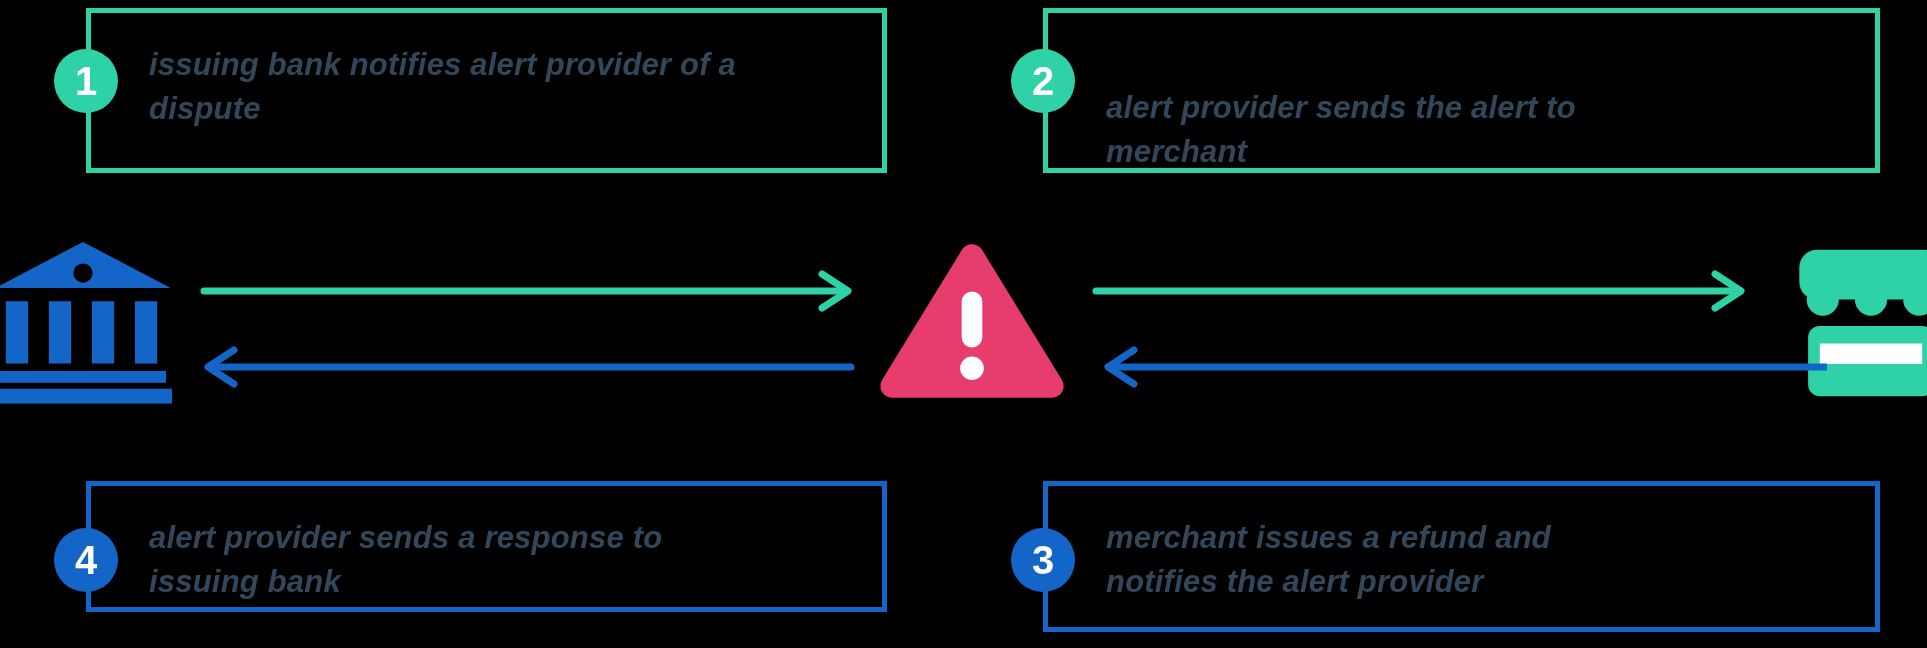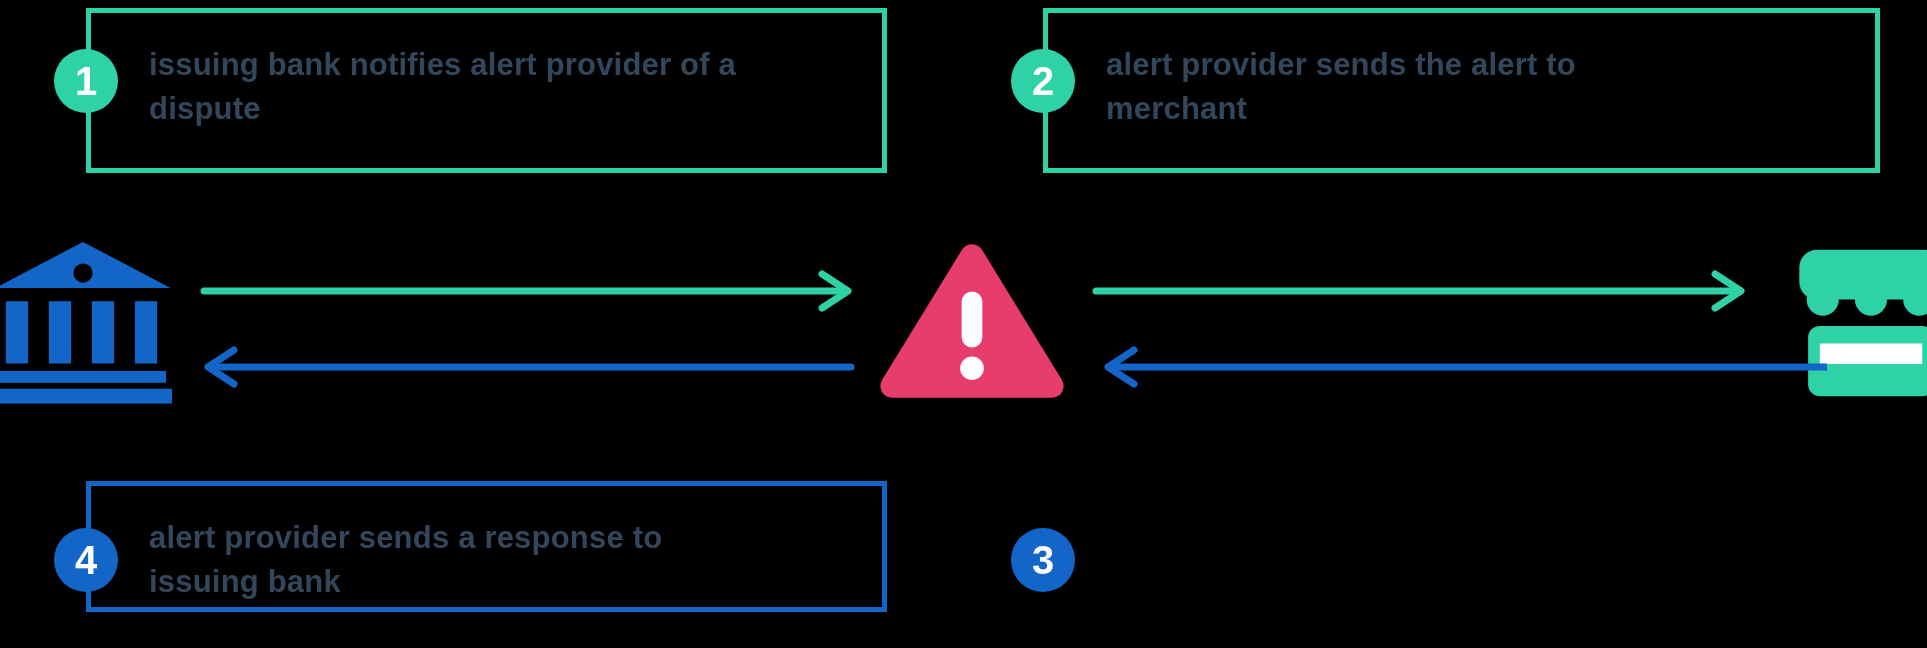--- a/index.html
+++ b/index.html
@@ -37,23 +37,24 @@
   #box3 { left: 1043px; top: 481px; width: 837px; height: 151px; }
   .step-text {
     position: absolute;
     left: 58px;
     top: 30px;
     color: var(--text);
     font-size: 31px;
     font-weight: 600;
     line-height: 44px;
     letter-spacing: 0.2px;
+    font-style: italic;
   }
   #box1 .step-text { max-width: 610px; }
-  #box2 .step-text { max-width: 545px; }
+  #box2 .step-text { max-width: 545px; margin-top: 43px; }
   #box3 .step-text { max-width: 480px; }
   #box4 .step-text { max-width: 545px; }
   .badge {
     position: absolute;
     width: 64px;
     height: 64px;
     border-radius: 50%;
     display: flex;
     align-items: center;
     justify-content: center;
@@ -107,20 +108,23 @@
     <span>1</span>
   </div>
 
   <div class="step-box teal" id="box2">
     <div class="step-text">alert provider sends the alert to merchant</div>
   </div>
   <div class="badge teal" id="badge2">
     <span>2</span>
   </div>
 
+  <div class="step-box blue" id="box3">
+    <div class="step-text">merchant issues a refund and notifies the alert provider</div>
+  </div>
   <div class="badge blue" id="badge3">
     <span>3</span>
   </div>
 
   <div class="step-box blue" id="box4">
     <div class="step-text">alert provider sends a response to issuing bank</div>
   </div>
   <div class="badge blue" id="badge4">
     <span>4</span>
   </div>

